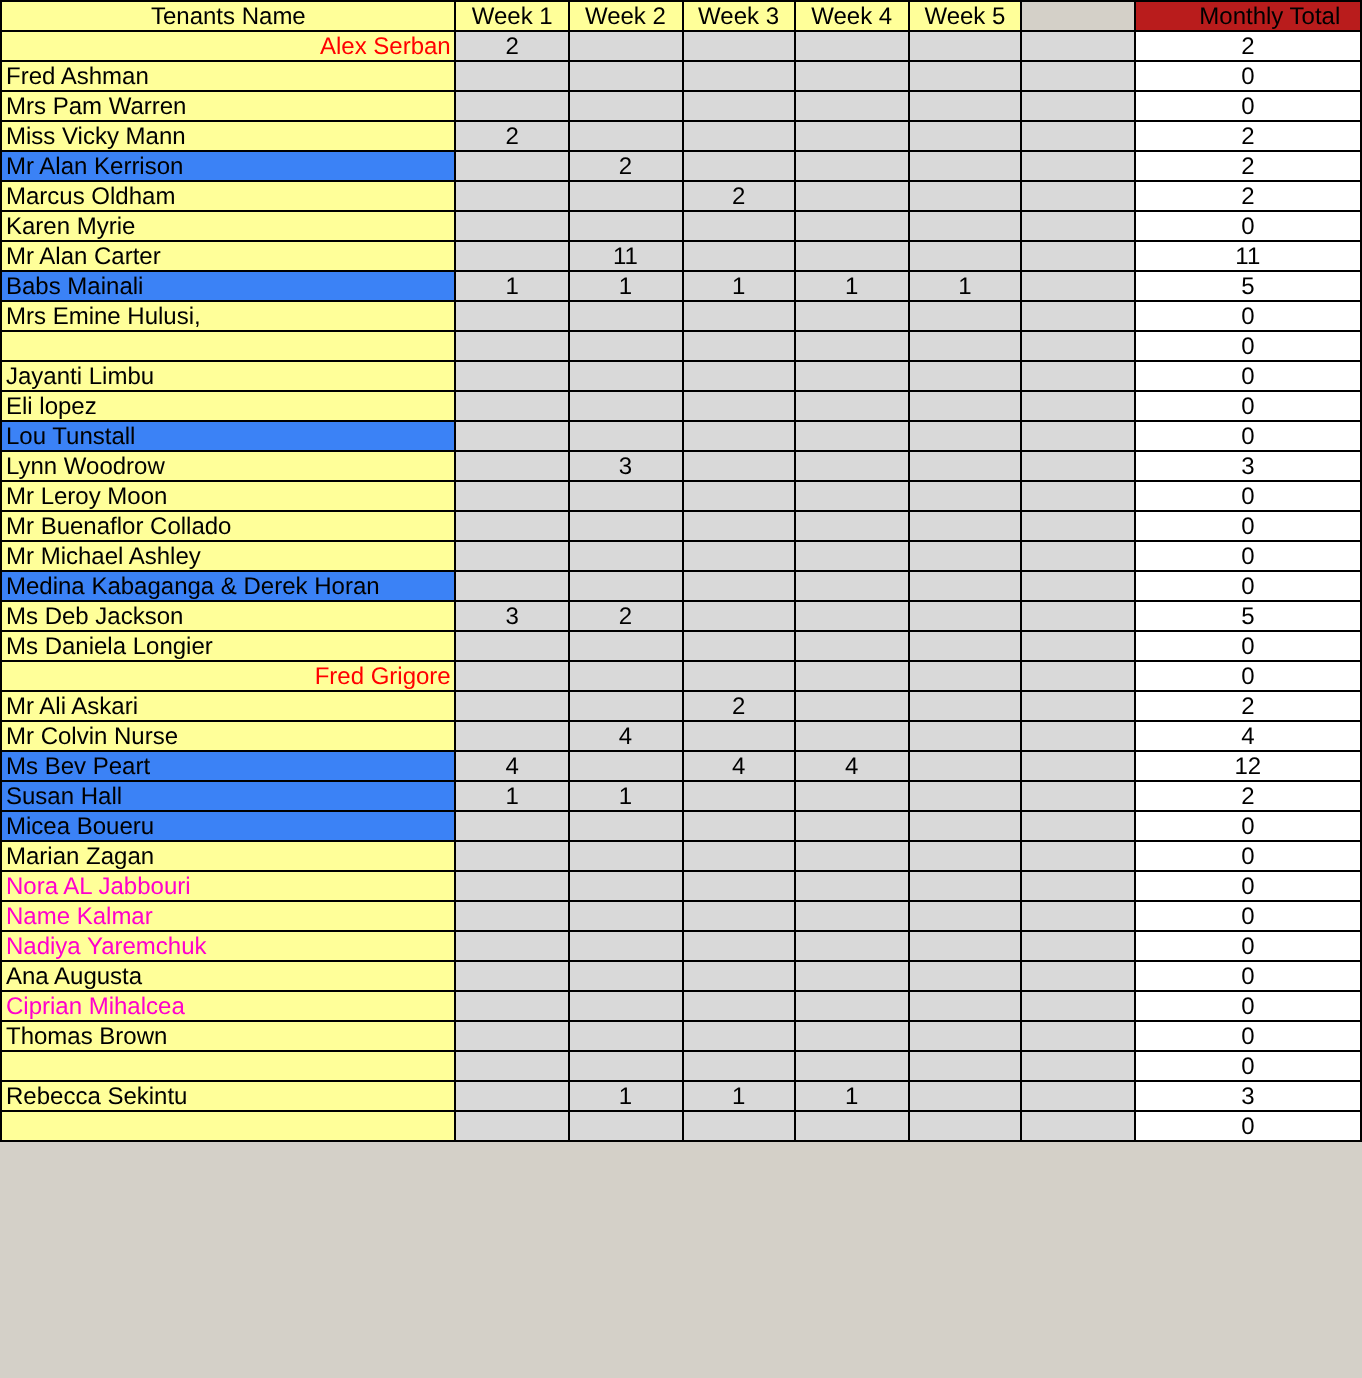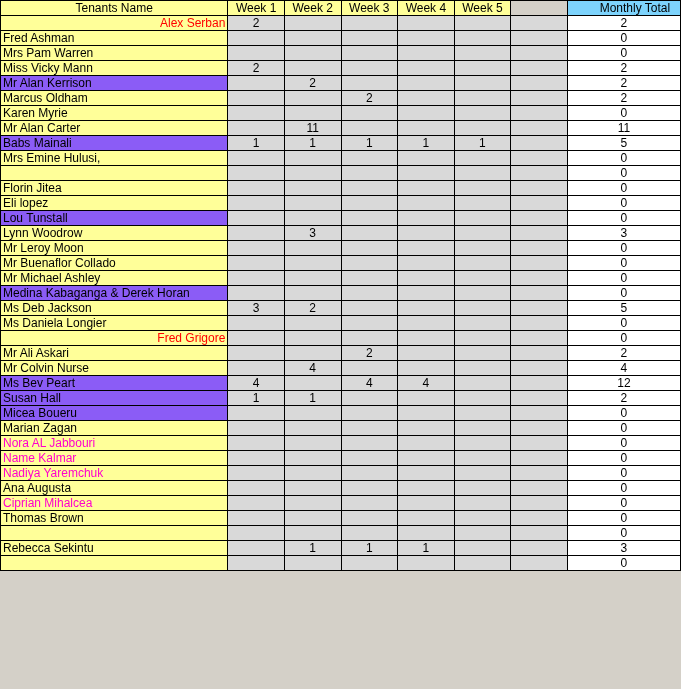--- a/index.html
+++ b/index.html
@@ -39,29 +39,29 @@
 
   thead td {
     background: #ffff99;
     text-align: center;
   }
   thead td.hdr-gap {
     background: #d4d0c8;
     border: 1px solid #000000;
   }
   thead td.hdr-total {
-    background: #7dd3fc;
+    background: #b91c1c;
     padding-left: 24px;
   }
   thead td.hdr-name {
     text-align: center;
   }
 
   tbody td.name   { background: #ffff99; color: #000000; text-align: left; }
-  tbody td.name.hl-orange { background: #8b5cf6; margin-left: 48px; }
+  tbody td.name.hl-orange { background: #3b82f6; margin-left: 48px; }
   tbody td.name.red-text  { color: #ff0000; text-align: right; }
   tbody td.name.magenta-text { color: #ff00cc; }
 
   tbody td.week   { background: #d9d9d9; text-align: center; }
   tbody td.gapcol { background: #d9d9d9; }
   tbody td.total  { background: #ffffff; text-align: center; }
 </style>
 </head>
 <body>
 
@@ -184,21 +184,21 @@
           <td class="col-name name"></td>
           <td class="col-week week"></td>
           <td class="col-week week"></td>
           <td class="col-week week"></td>
           <td class="col-week week"></td>
           <td class="col-week week"></td>
           <td class="col-gap gapcol"></td>
           <td class="col-total total">0</td>
         </tr>
         <tr>
-          <td class="col-name name">Florin Jitea</td>
+          <td class="col-name name">Jayanti Limbu</td>
           <td class="col-week week"></td>
           <td class="col-week week"></td>
           <td class="col-week week"></td>
           <td class="col-week week"></td>
           <td class="col-week week"></td>
           <td class="col-gap gapcol"></td>
           <td class="col-total total">0</td>
         </tr>
         <tr>
           <td class="col-name name">Eli lopez</td>

